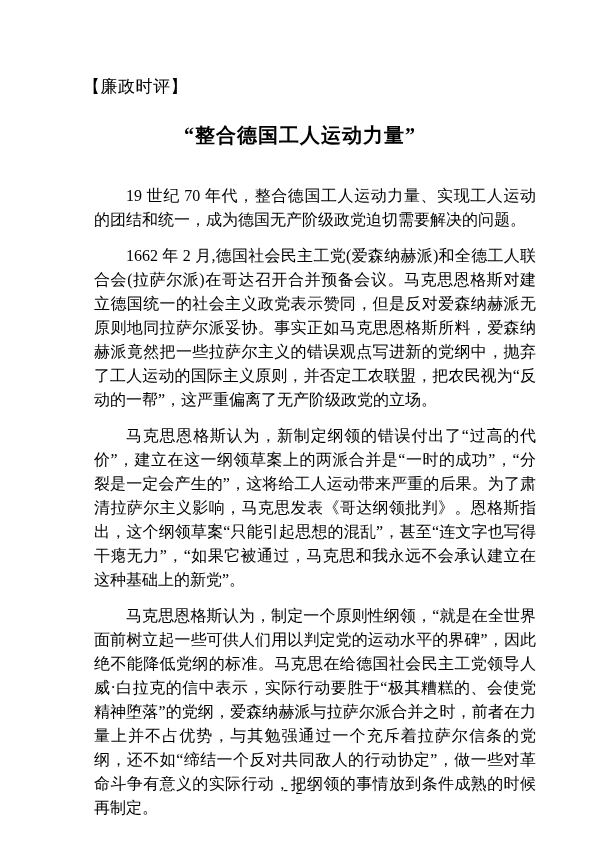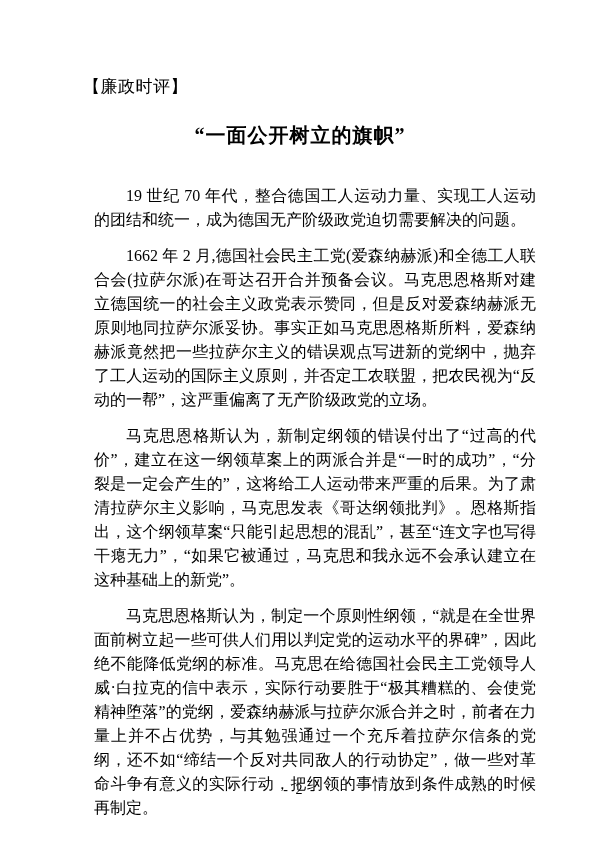--- a/index.html
+++ b/index.html
@@ -63,21 +63,21 @@
     letter-spacing: 2px;
   }
 </style>
 </head>
 <body>
 
 <div class="page">
 
   <div class="doc-header">【廉政时评】</div>
 
-  <div class="doc-title">“一面公开树立的旗帜”</div>
+  <div class="doc-title">“整合德国工人运动力量”</div>
 
   <div class="doc-body">
     <p>19 世纪 70 年代，整合德国工人运动力量、实现工人运动的团结和统一，成为德国无产阶级政党迫切需要解决的问题。</p>
     <p>1662 年 2 月,德国社会民主工党(爱森纳赫派)和全德工人联合会(拉萨尔派)在哥达召开合并预备会议。马克思恩格斯对建立德国统一的社会主义政党表示赞同，但是反对爱森纳赫派无原则地同拉萨尔派妥协。事实正如马克思恩格斯所料，爱森纳赫派竟然把一些拉萨尔主义的错误观点写进新的党纲中，抛弃了工人运动的国际主义原则，并否定工农联盟，把农民视为“反动的一帮”，这严重偏离了无产阶级政党的立场。</p>
     <p>马克思恩格斯认为，新制定纲领的错误付出了“过高的代价”，建立在这一纲领草案上的两派合并是“一时的成功”，“分裂是一定会产生的”，这将给工人运动带来严重的后果。为了肃清拉萨尔主义影响，马克思发表《哥达纲领批判》。恩格斯指出，这个纲领草案“只能引起思想的混乱”，甚至“连文字也写得干瘪无力”，“如果它被通过，马克思和我永远不会承认建立在这种基础上的新党”。</p>
     <p>马克思恩格斯认为，制定一个原则性纲领，“就是在全世界面前树立起一些可供人们用以判定党的运动水平的界碑”，因此绝不能降低党纲的标准。马克思在给德国社会民主工党领导人威·白拉克的信中表示，实际行动要胜于“极其糟糕的、会使党精神堕落”的党纲，爱森纳赫派与拉萨尔派合并之时，前者在力量上并不占优势，与其勉强通过一个充斥着拉萨尔信条的党纲，还不如“缔结一个反对共同敌人的行动协定”，做一些对革命斗争有意义的实际行动，把纲领的事情放到条件成熟的时候再制定。</p>
   </div>
 
   <div class="doc-footer">- 2 -</div>
 

